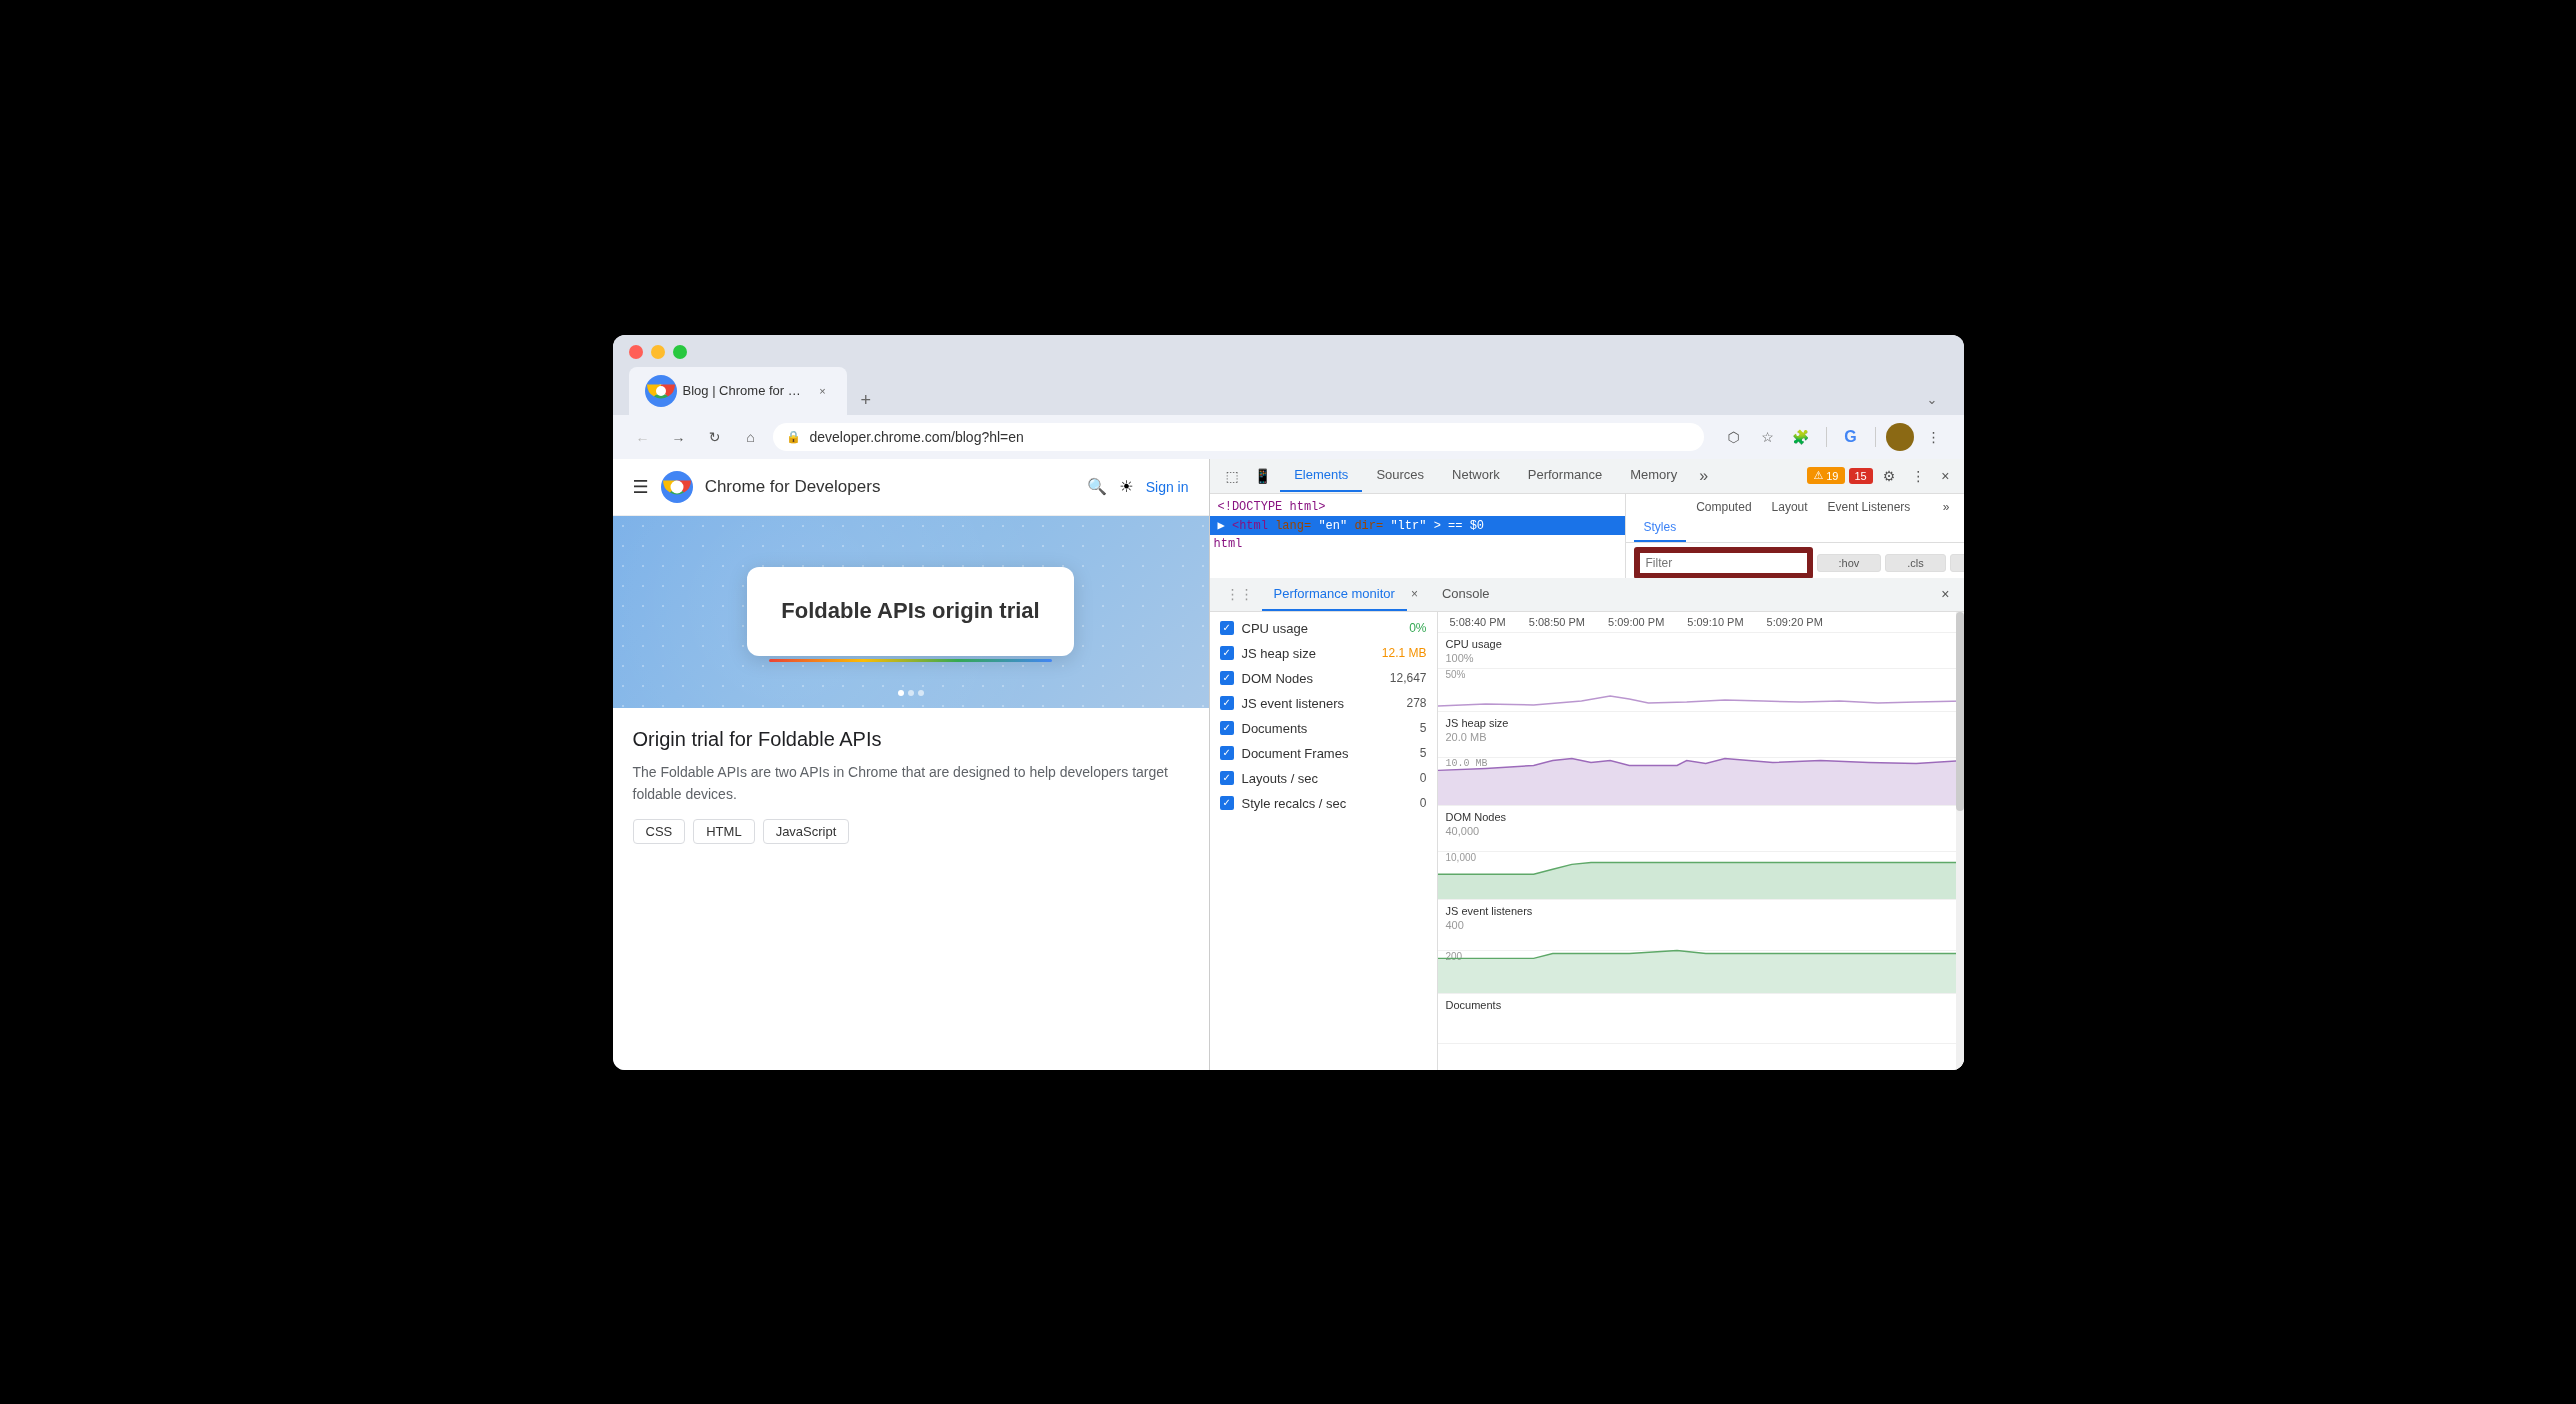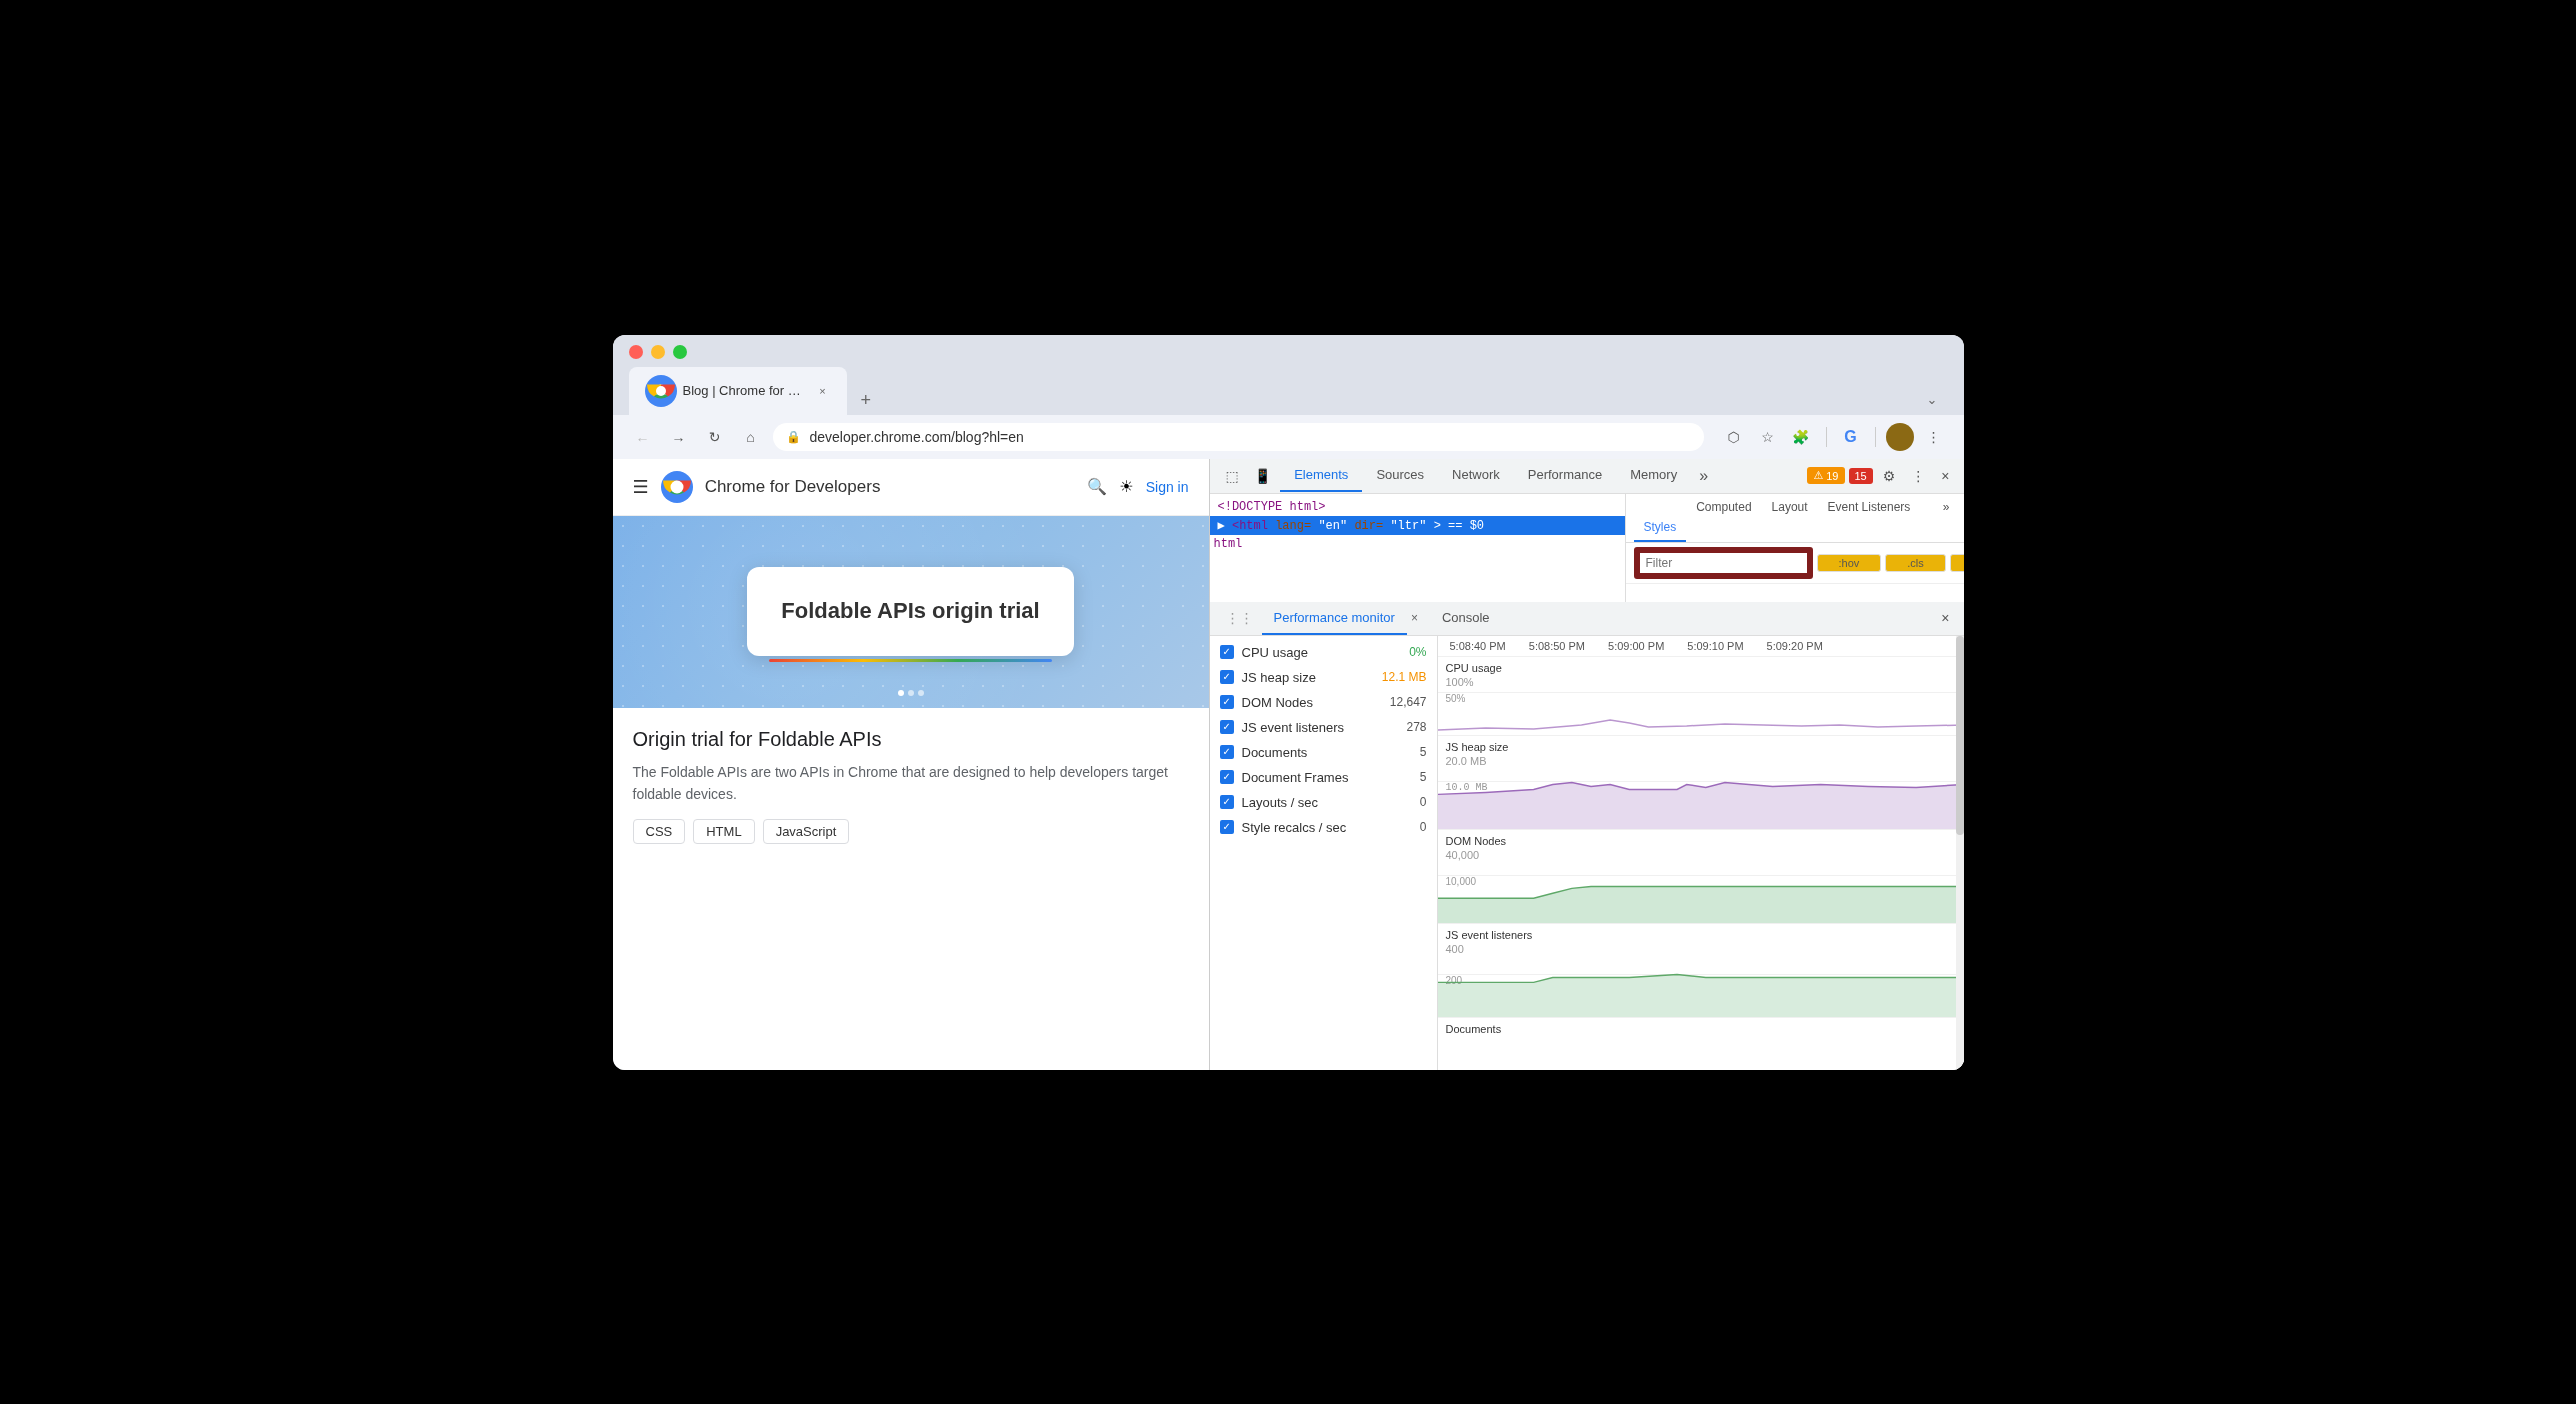--- a/index.html
+++ b/index.html
@@ -378,21 +378,21 @@
       font-size: 12px;
       outline: none;
     }
     .styles-filter-btn {
       padding: 2px 21px;
       font-size: 11px;
       color: #555;
       cursor: pointer;
       border: 1px solid #ddd;
       border-radius: 3px;
-      background: #eab308;
+      background: #e5e5e5;
     }
 
     
     .perf-monitor {
       flex: 1;
       display: flex;
       flex-direction: column;
       overflow: hidden;
     }
     .perf-tab-bar {
@@ -680,21 +680,21 @@
           </div>
           <div class="error-badge">
             <span>15</span>
           </div>
           <div class="devtools-gear">⚙</div>
           <div class="devtools-more">⋮</div>
           <div class="devtools-close">×</div>
         </div>
       </div>
 
-      <div class="elements-panel" style="height: 108px; flex: none;">
+      <div class="elements-panel" style="height: 84px; flex: none;">
         <div class="elements-left">
           <div class="elements-html-line">&lt;!DOCTYPE html&gt;</div>
           <div class="elements-html-line selected">
             <span>▶ </span>
             <span style="color:#881280;">&lt;html </span>
             <span style="color:#994500;">lang=</span>
             <span style="color:white;">"en" </span>
             <span style="color:#994500;">dir=</span>
             <span style="color:white;">"ltr"</span>
             <span style="color:white;">&gt; == $0</span>

